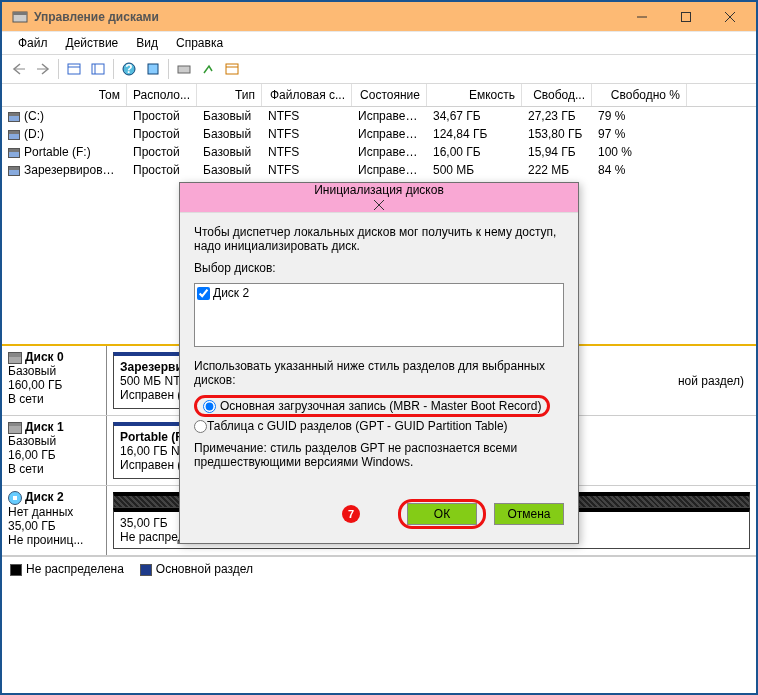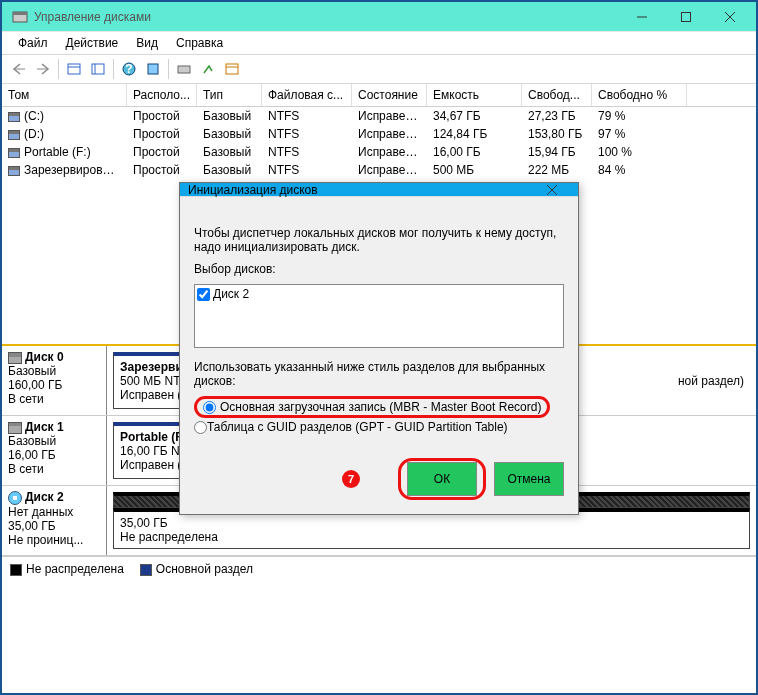--- a/index.html
+++ b/index.html
@@ -1,32 +1,32 @@
 <!DOCTYPE html>
 <html><head>
 <meta charset="utf-8">
 <style>
 * { box-sizing: border-box; margin: 0; padding: 0; font-family: 'Segoe UI', Tahoma, sans-serif; font-size: 12px; }
 body { background: #fff; width: 758px; height: 695px; border: 2px solid #1a5490; position: relative; overflow: hidden; }
 
-.titlebar { height: 30px; background: #5eead4; display: flex; align-items: center; padding: 0 4px; border-bottom: 1px solid #e8e8e8; }
+.titlebar { height: 30px; background: #fdba74; display: flex; align-items: center; padding: 0 4px; border-bottom: 1px solid #e8e8e8; font-weight: bold; }
 .titlebar .app-icon { width: 16px; height: 16px; margin: 0 6px; display: inline-flex; align-items: center; justify-content: center; }
 .titlebar .title { flex: 1; font-size: 12px; color: #555; }
 .titlebar .winbtns { display: flex; }
 .titlebar .winbtn { width: 44px; height: 28px; display: flex; align-items: center; justify-content: center; color: #555; }
 
 .menubar { height: 22px; display: flex; align-items: center; padding: 0 8px; gap: 2px; }
 .menubar .item { padding: 2px 8px; }
 
 .toolbar { height: 30px; border-top: 1px solid #d8d8d8; border-bottom: 1px solid #d8d8d8; display: flex; align-items: center; padding: 0 6px; gap: 2px; }
 .toolbar .tb { width: 22px; height: 22px; display: flex; align-items: center; justify-content: center; border: 1px solid transparent; }
 .toolbar .sep { width: 1px; height: 20px; background: #d0d0d0; margin: 0 2px; }
 
 .table-header { display: flex; border-bottom: 1px solid #d0d0d0; background: #fff; }
-.th { padding: 4px 6px; border-right: 1px solid #e0e0e0; overflow: hidden; white-space: nowrap; text-overflow: ellipsis; }
+.th { padding: 4px 6px; border-right: 1px solid #e0e0e0; overflow: hidden; white-space: nowrap; text-overflow: ellipsis; text-align: right; }
 
 .table-body { background: #fff; }
 .tr { display: flex; height: 18px; align-items: center; }
 .td { padding: 0 6px; overflow: hidden; white-space: nowrap; text-overflow: ellipsis; }
 .vol-icon { width: 12px; height: 10px; display: inline-block; margin-right: 4px; background: linear-gradient(#777 0 40%, #8ad 40% 100%); border: 1px solid #555; vertical-align: middle; }
 
 .col-tom { width: 125px; } .col-rasp { width: 70px; } .col-tip { width: 65px; }
 .col-fs { width: 90px; } .col-sost { width: 75px; } .col-emk { width: 95px; }
 .col-svob { width: 70px; } .col-svobp { width: 95px; }
 
@@ -42,30 +42,30 @@
 .part.primary { border-top-color: #1d3a8a; }
 .part.unalloc { border-top-color: #000; background: repeating-linear-gradient(45deg,#222,#222 2px,#444 2px,#444 4px); color: #fff; flex: 1; padding: 0; height: 18px; }
 .part.white { background: #fff; flex: 1; }
 .part-title { font-weight: bold; }
 
 .legend { border-top: 1px solid #ccc; padding: 5px 8px; display: flex; gap: 16px; align-items: center; }
 .swatch { width: 12px; height: 12px; display: inline-block; border: 1px solid #555; vertical-align: middle; margin-right: 4px; }
 
 
 .dlg { position: absolute; left: 177px; top: 180px; width: 400px; background: #f0f0f0; border: 1px solid #707070; box-shadow: 2px 2px 8px rgba(0,0,0,0.25); z-index: 10; }
-.dlg-title { height: 14px; display: flex; align-items: center; padding: 0 8px; background: #0ea5e9; border-bottom: 1px solid #ddd; }
+.dlg-title { height: 30px; display: flex; align-items: center; padding: 0 8px; background: #f9a8d4; border-bottom: 1px solid #ddd; flex-direction: column; }
 .dlg-title .t { flex: 1; }
 .dlg-close { width: 36px; height: 26px; display: flex; align-items: center; justify-content: center; }
-.dlg-body { padding: 12px 14px; margin-top: 17px; }
+.dlg-body { padding: 12px 14px; }
 .dlg-body p { margin-bottom: 8px; }
 .dlg .listbox { background: #fff; border: 1px solid #888; height: 64px; padding: 2px; margin-bottom: 12px; }
 .dlg .listbox label { display: flex; align-items: center; gap: 3px; }
 .dlg .radio-row { display: flex; align-items: flex-end; gap: 4px; margin: 2px 0; }
 .dlg-buttons { display: flex; justify-content: flex-end; gap: 8px; padding: 10px 14px 14px; align-items: center; }
-.btn { min-width: 70px; height: 34px; border: 1px solid #888; background: #22c55e; padding: 0 12px; }
+.btn { min-width: 70px; height: 22px; border: 1px solid #888; background: #84cc16; padding: 0 12px; }
 .highlight-oval { border: 3px solid #e11; border-radius: 14px; padding: 1px 6px; display: inline-block; }
 .callout { position: absolute; width: 18px; height: 18px; border-radius: 50%; background: #e11; color: #fff; display: flex; align-items: center; justify-content: center; font-weight: bold; font-size: 11px; }
 
 .cd-icon { display: inline-block; width: 14px; height: 14px; border-radius: 50%; background: radial-gradient(circle,#fff 0 25%,#6cf 26% 100%); border: 1px solid #357; vertical-align: middle; margin-right: 3px; }
 </style>
 </head>
 <body>
 
 <div class="titlebar">
   <span class="app-icon">
@@ -299,20 +299,21 @@
           <span>Основная загрузочная запись (MBR - Master Boot Record)</span>
         </label>
       </span>
     </div>
     <div class="radio-row">
       <label style="display:flex;align-items:center;">
         <input type="radio" name="ps" style="">
         <span>Таблица с GUID разделов (GPT - GUID Partition Table)</span>
       </label>
     </div>
+    <p style="margin-top:8px">Примечание: стиль разделов GPT не распознается всеми предшествующими версиями Windows.</p>
   </div>
   <div class="dlg-buttons" style="position:relative">
     <span class="callout" style="position:static;margin-right:30px">7</span>
     <span class="highlight-oval">
       <button class="btn">ОК</button>
     </span>
     <button class="btn">Отмена</button>
   </div>
 </div>
 

